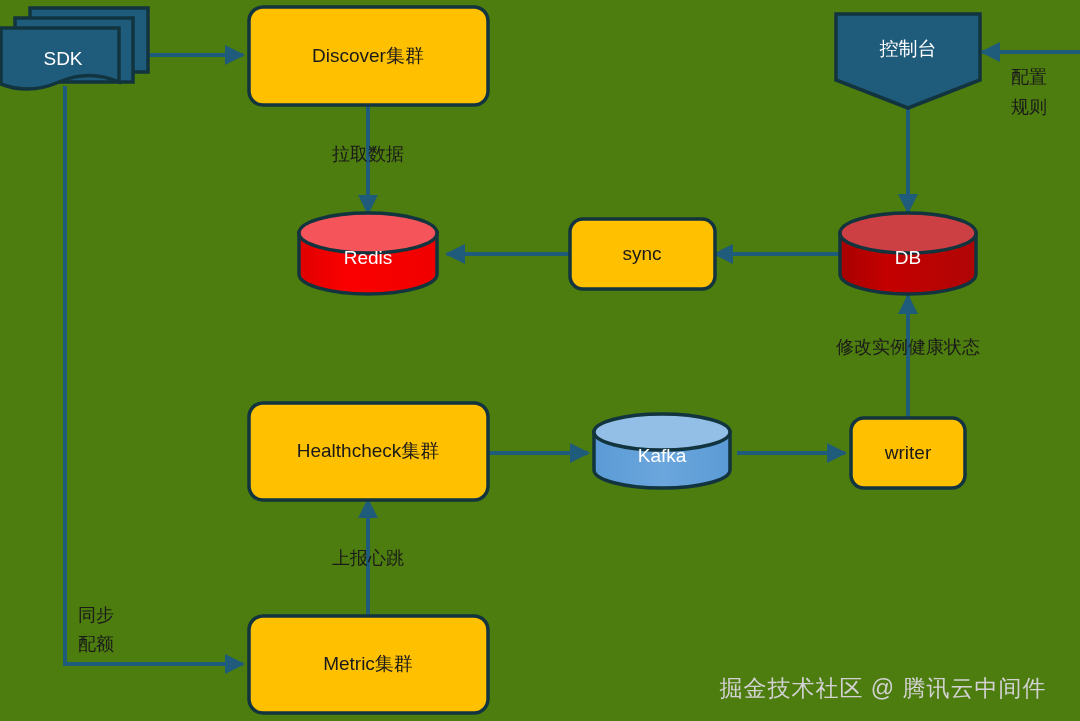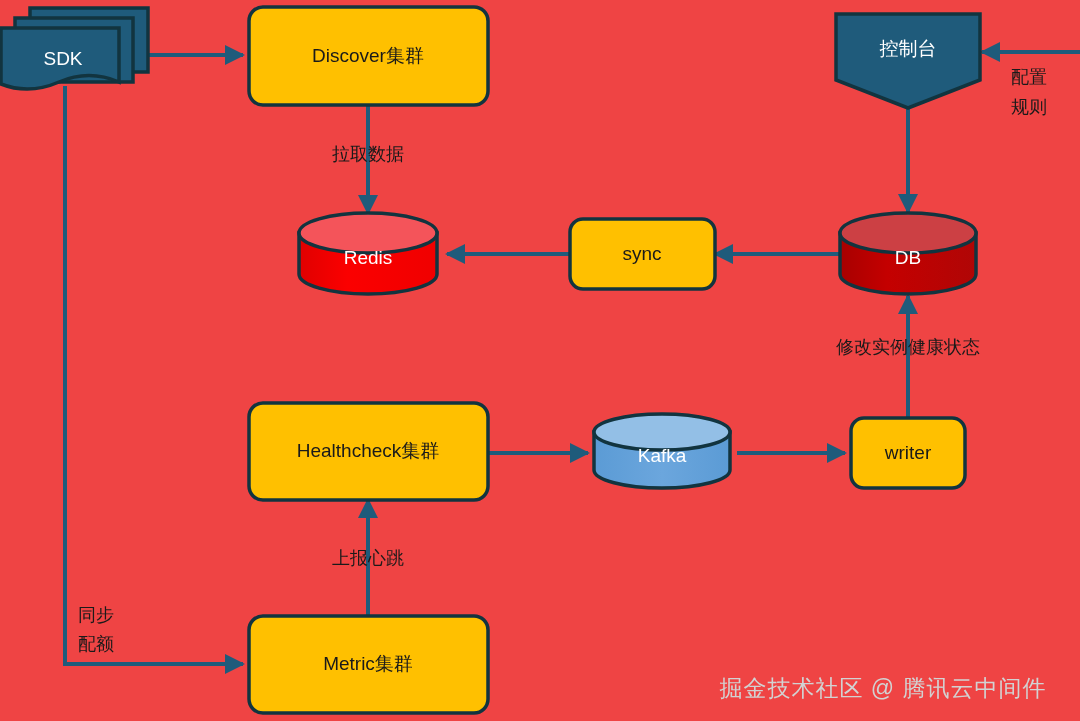--- a/index.html
+++ b/index.html
@@ -8,21 +8,21 @@
     padding: 0;
     background: #ffffff;
   }
   body {
     font-family: "Liberation Sans", "DejaVu Sans", sans-serif;
   }
   #canvas {
     position: relative;
     width: 1080px;
     height: 721px;
-    background: #ef4444;
+    background: #4d7c0f;
     overflow: hidden;
   }
   #diagram-svg {
     position: absolute;
     top: 0;
     left: 0;
     width: 1080px;
     height: 721px;
   }
   .node-label {

